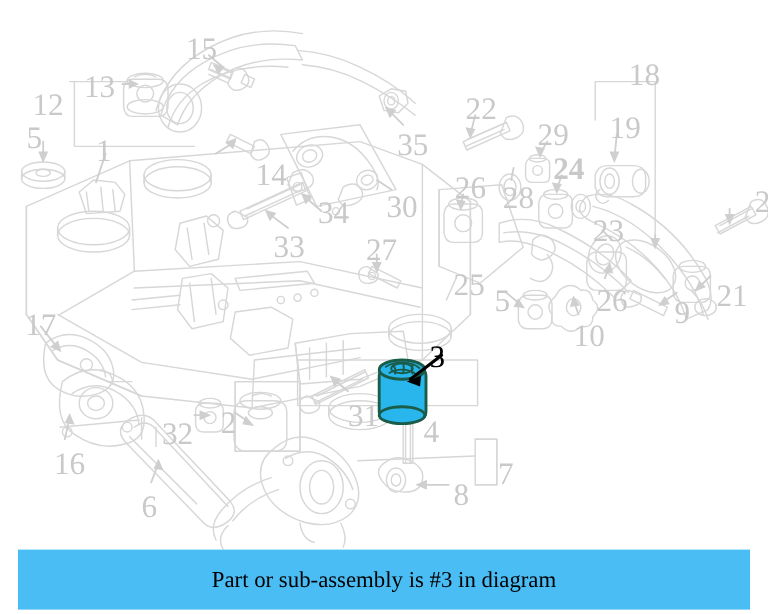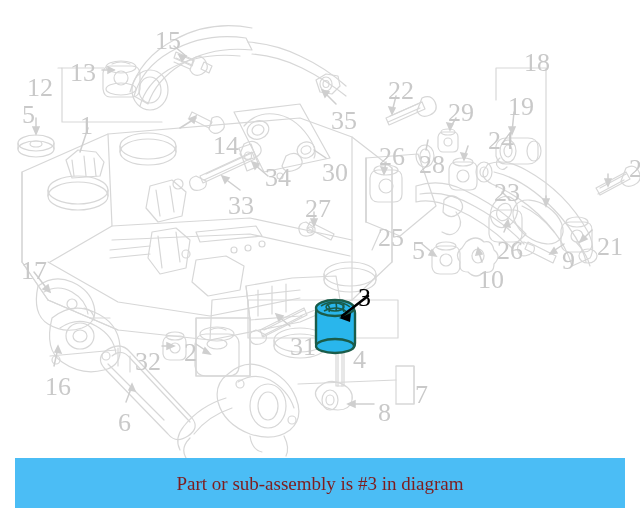--- a/index.html
+++ b/index.html
@@ -2,21 +2,21 @@
 <html><head>
 <meta charset="utf-8">
 <style>
   html,body{margin:0;padding:0;background:#ffffff;}
   body{width:640px;height:512px;overflow:hidden;font-family:"Liberation Serif",serif;}
   #root{position:relative;width:640px;height:507px;background:#fff;}
   #diagram{position:absolute;left:0;top:0;width:640px;height:458px;}
   .lbl{position:absolute;color:#c9c9c9;font-family:"Liberation Serif",serif;font-size:26px;line-height:26px;white-space:nowrap;user-select:none;}
   .lbl.hl{color:#000000;font-weight:400;}
   #banner{position:absolute;left:15px;top:458px;width:610px;height:50px;background:#4bbdf5;display:flex;flex-direction:column;align-items:center;justify-content:center;}
-  #banner div{color:#7f1d1d;font-family:"Liberation Serif",serif;font-size:19px;line-height:23px;text-align:right;white-space:nowrap;}
+  #banner div{color:#000000;font-family:"Liberation Serif",serif;font-size:19px;line-height:23px;text-align:right;white-space:nowrap;}
   svg{display:block;}
 </style>
 </head>
 <body>
 
 <div id="root">
 
   <svg id="diagram" viewBox="0 0 640 458" width="640" height="458" aria-hidden="true">
     <g fill="none" stroke="#d7d7d7" stroke-width="1.2" stroke-linejoin="round" stroke-linecap="round">
 
@@ -345,21 +345,21 @@
       <div class="lbl" style="left: 80px; top: 113px;">1</div>
       <div class="lbl" style="left: 174px; top: 133px; margin-left: 39px;">14</div>
       <div class="lbl" style="left: 331px; top: 108px;">35</div>
       <div class="lbl" style="left: 322px; top: 160px;">30</div>
       <div class="lbl" style="left: 265px; top: 165px;">34</div>
       <div class="lbl" style="left: 228px; top: 193px;">33</div>
       <div class="lbl" style="left: 305px; top: 196px;">27</div>
       <div class="lbl" style="left: 388px; top: 78px;">22</div>
       <div class="lbl" style="left: 448px; top: 100px;">29</div>
       <div class="lbl" style="left: 419px; top: 124px; margin-top: 28px;">28</div>
-      <div class="lbl" style="left: 488px; top: 128px;">24</div>
+      <div class="lbl" style="left: 461px; top: 128px; font-weight: bold;">24</div>
       <div class="lbl" style="left: 524px; top: 50px;">18</div>
       <div class="lbl" style="left: 508px; top: 94px;">19</div>
       <div class="lbl" style="left: 379px; top: 144px;">26</div>
       <div class="lbl" style="left: 494px; top: 180px;">23</div>
       <div class="lbl" style="left: 600px; top: 156px; margin-left: 29px;">20</div>
       <div class="lbl" style="left: 597px; top: 234px;">21</div>
       <div class="lbl" style="left: 378px; top: 225px;">25</div>
       <div class="lbl" style="left: 412px; top: 238px;">5</div>
       <div class="lbl" style="left: 497px; top: 238px;">26</div>
       <div class="lbl" style="left: 478px; top: 267px;">10</div>

